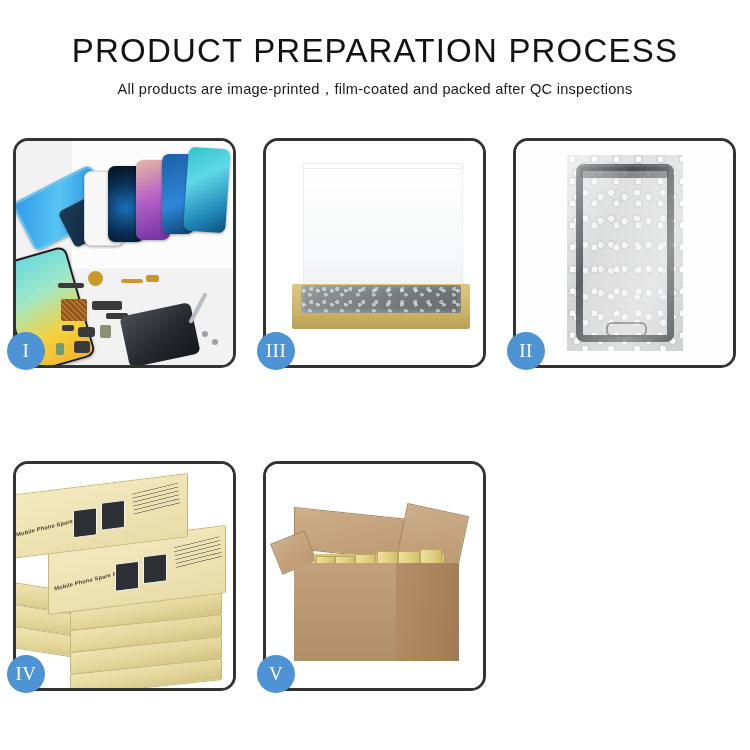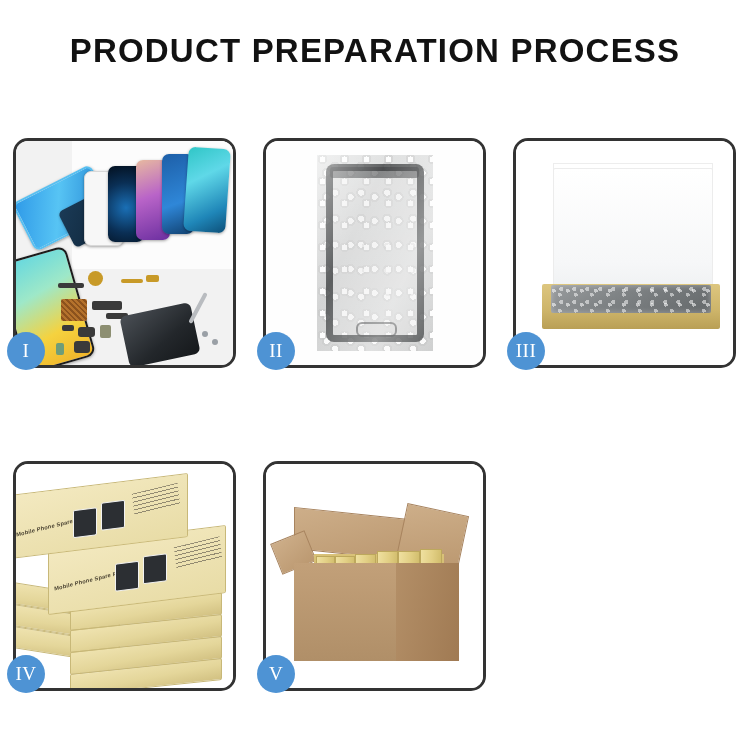--- a/index.html
+++ b/index.html
@@ -15,21 +15,21 @@
     position: relative;
   }
 
   
   .header {
     padding-top: 34px;
     text-align: center;
   }
   .title {
     font-size: 33px;
-    font-weight: 700;
+    font-weight: 400;
     letter-spacing: 1.2px;
     color: #121212;
     line-height: 1.05;
     white-space: nowrap;
   }
   .subtitle {
     margin-top: 11px;
     font-size: 14.6px;
     font-weight: 400;
     letter-spacing: 0.25px;
@@ -286,20 +286,21 @@
   .c6-tape {
     position: absolute;
     background: rgba(175,147,113,.85);
   }
 </style>
 </head>
 <body>
 
 <div class="header">
   <div class="title">PRODUCT PREPARATION PROCESS</div>
+  <div class="subtitle">All products are image-printed，film-coated and packed after QC inspections</div>
 </div>
 
 <div class="grid">
 
   <div class="panel">
     <div class="panel-photo p1">
       <div class="sheet"></div>
 
       <div class="scr scr-a"></div>
       <div class="scr scr-a2"></div>
@@ -326,42 +327,42 @@
         <div class="pt pt-board" style="left:48px;top:40px;width:72px;height:52px;transform:rotate(-12deg);"></div>
         <div class="pt" style="left:120px;top:22px;width:4px;height:34px;background:#b9bcc0;transform:rotate(28deg);"></div>
         <div class="pt" style="left:126px;top:62px;width:6px;height:6px;background:#9aa0a6;border-radius:50%;"></div>
         <div class="pt" style="left:136px;top:70px;width:6px;height:6px;background:#9aa0a6;border-radius:50%;"></div>
       </div>
     </div>
     <div class="badge">I</div>
   </div>
 
   <div class="panel">
+    <div class="panel-photo p3">
+      <div class="foam-flap"></div>
+      <div class="foam"></div>
+      <div class="box3-tray"></div>
+      <div class="box3-inner"></div>
+    </div>
+    <div class="badge">III</div>
+  </div>
+
+  <div class="panel">
     <div class="panel-photo p2">
       <div class="bubble-wrap">
         <div class="bubble-frame"></div>
         <div class="bubble-top"></div>
         <div class="bubble-home"></div>
         <div class="bubble-sheen"></div>
       </div>
     </div>
     <div class="badge">II</div>
   </div>
 
   <div class="panel">
-    <div class="panel-photo p3">
-      <div class="foam-flap"></div>
-      <div class="foam"></div>
-      <div class="box3-tray"></div>
-      <div class="box3-inner"></div>
-    </div>
-    <div class="badge">III</div>
-  </div>
-
-  <div class="panel">
     <div class="panel-photo p4">
       <div class="stack">
 
         <div class="kbox" style="left:-12px;top:112px;width:112px;height:20px;transform:skewY(9deg);"></div>
         <div class="kbox" style="left:-12px;top:134px;width:112px;height:20px;transform:skewY(9deg);"></div>
         <div class="kbox" style="left:-12px;top:156px;width:112px;height:20px;transform:skewY(9deg);"></div>
 
         <div class="kbox" style="left:52px;top:122px;width:150px;height:21px;transform:skewY(-6deg);"></div>
         <div class="kbox" style="left:52px;top:144px;width:150px;height:21px;transform:skewY(-6deg);"></div>
         <div class="kbox" style="left:52px;top:166px;width:150px;height:21px;transform:skewY(-6deg);"></div>

